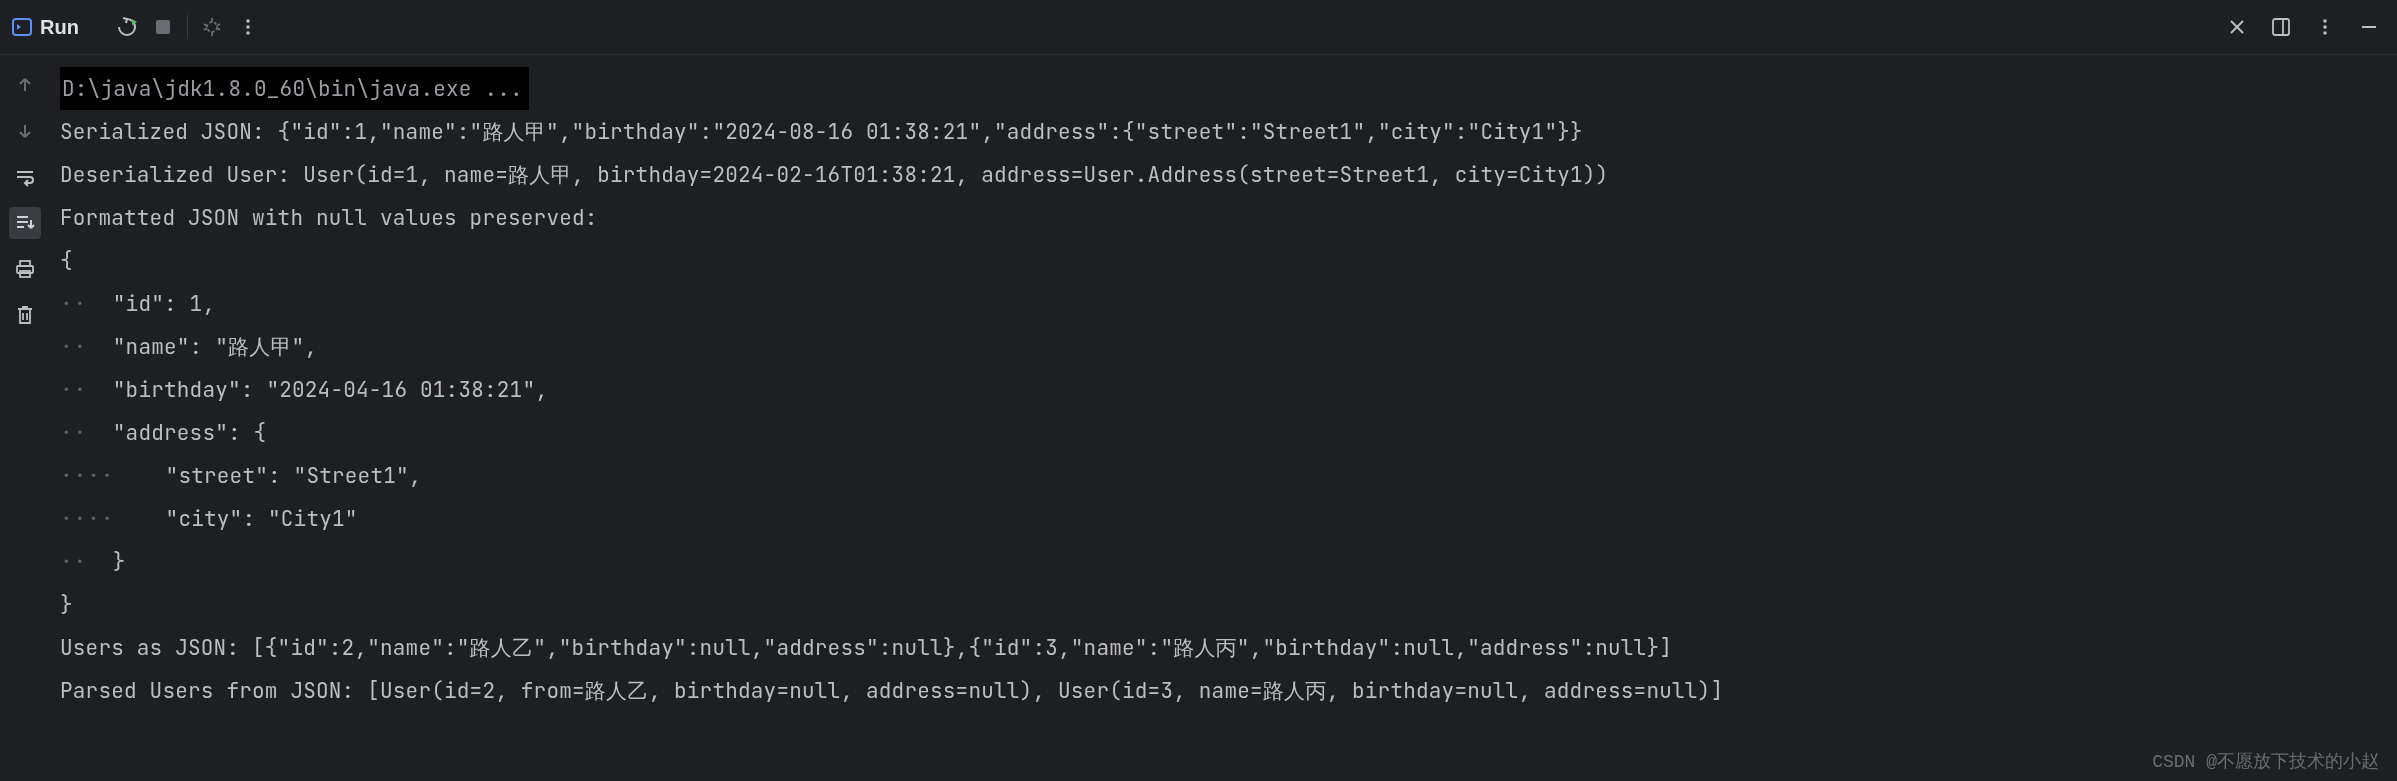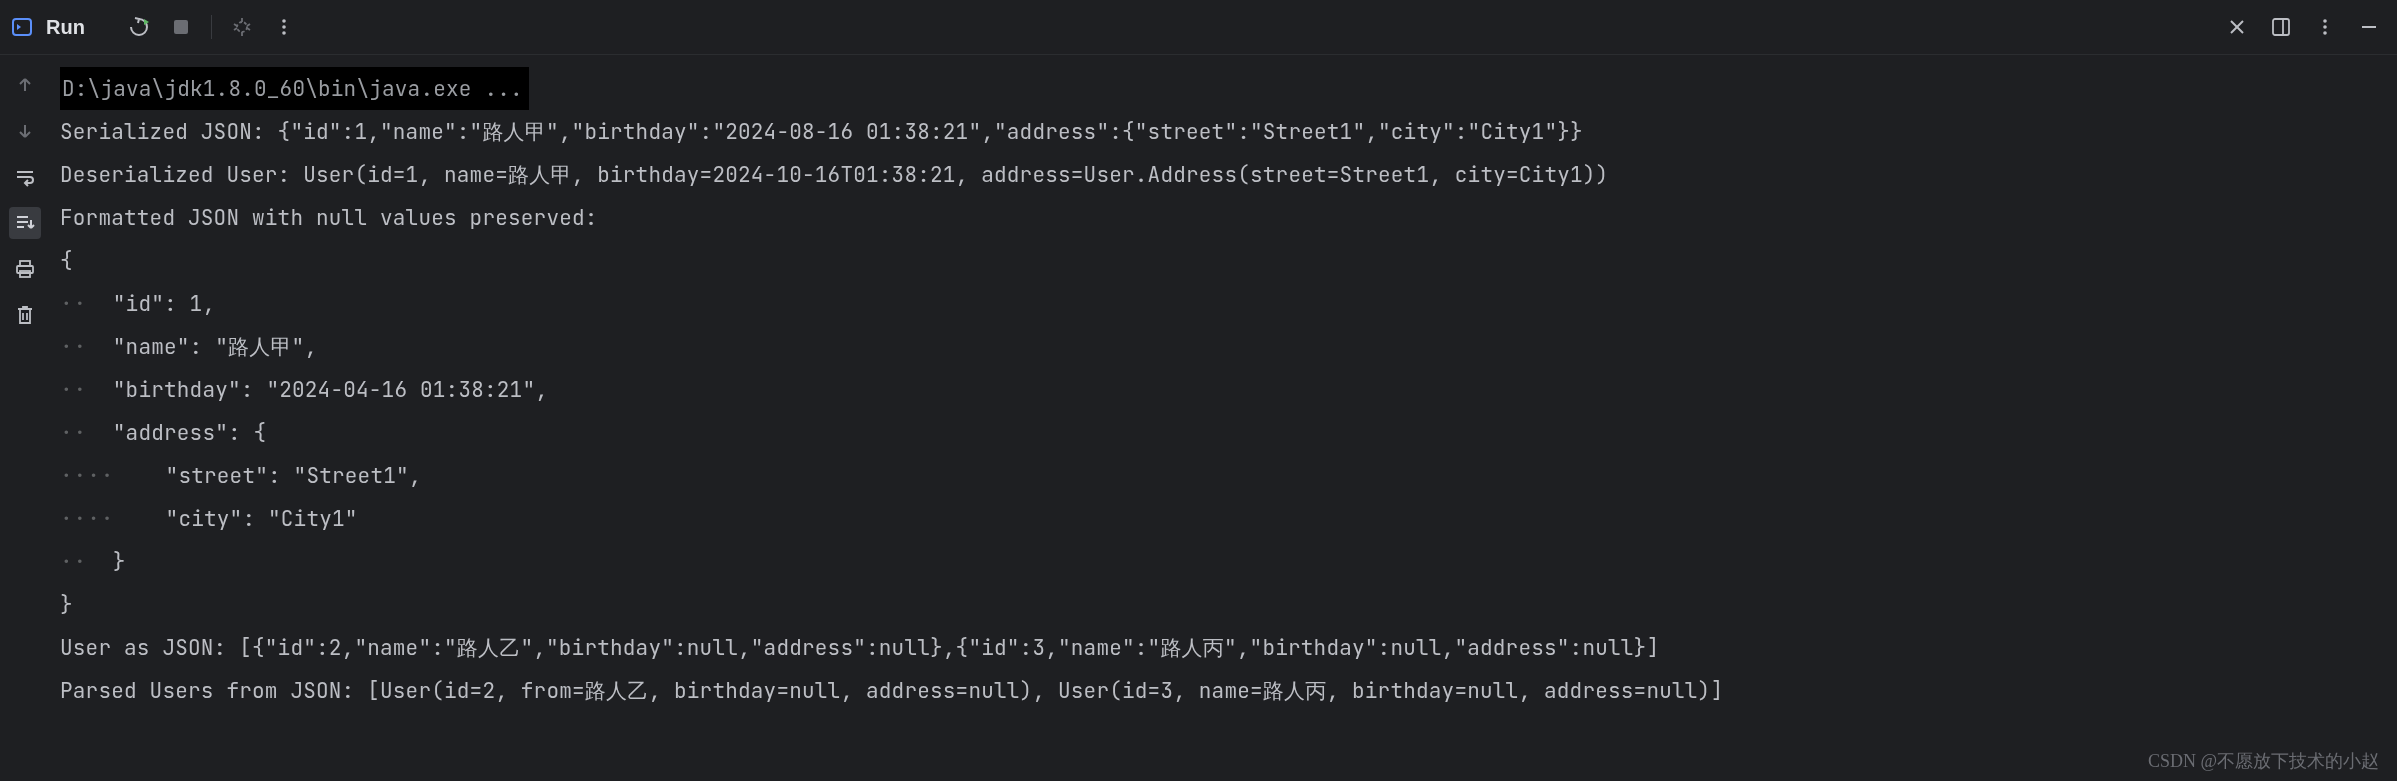--- a/index.html
+++ b/index.html
@@ -14,21 +14,20 @@
   .top-bar {
     height: 55px;
     display: flex;
     align-items: center;
     padding: 0 10px;
     border-bottom: 1px solid #2b2d30;
   }
   .top-left {
     display: flex;
     align-items: center;
-    gap: 6px;
   }
   .run-icon-box {
     width: 24px; height: 24px;
     display: flex; align-items: center; justify-content: center;
   }
   .run-label {
     color: #dfe1e5;
     font-size: 20px;
     font-weight: 600;
     margin-left: 6px;
@@ -90,21 +89,21 @@
   .dots {
     color: #5f6163;
     letter-spacing: 1px;
   }
   .watermark {
     position: absolute;
     bottom: 8px;
     right: 18px;
     color: #6b6d73;
     font-size: 18px;
-    font-family: Liberation Serif, serif;
+    font-family: Liberation Mono, monospace;
   }
   svg { display: block; }
 </style>
 </head>
 <body>
 
 <div class="top-bar">
   <div class="top-left">
     <span class="run-icon-box">
       <svg width="22" height="22" viewBox="0 0 22 22">
@@ -213,28 +212,28 @@
       <svg width="20" height="22" viewBox="0 0 20 22">
           <path d="M3 5 L17 5 M8 5 L8 3 L12 3 L12 5 M5 5 L5 19 L15 19 L15 5" fill="none" stroke="#bcbec4" stroke-width="1.8"></path>
           <line x1="8" y1="9" x2="8" y2="16" stroke="#bcbec4" stroke-width="1.8"></line>
           <line x1="12" y1="9" x2="12" y2="16" stroke="#bcbec4" stroke-width="1.8"></line>
         </svg>
     </div>
   </div>
 
   <div class="console"><span class="cmd-line">D:\java\jdk1.8.0_60\bin\java.exe ...</span>
 <span>Serialized JSON: {"id":1,"name":"路人甲","birthday":"2024-08-16 01:38:21","address":{"street":"Street1","city":"City1"}}</span>
-<span>Deserialized User: User(id=1, name=路人甲, birthday=2024-10-16T01:38:21, address=User.Address(street=Street1, city=City1))</span>
+<span>Deserialized User: User(id=1, name=路人甲, birthday=2024-02-16T01:38:21, address=User.Address(street=Street1, city=City1))</span>
 <span>Formatted JSON with null values preserved:</span>
 <span>{</span>
 <span class="dots">··</span><span>  "id": 1,</span>
 <span class="dots">··</span><span>  "name": "路人甲",</span>
 <span class="dots">··</span><span>  "birthday": "2024-04-16 01:38:21",</span>
 <span class="dots">··</span><span>  "address": {</span>
 <span class="dots">····</span><span>    "street": "Street1",</span>
 <span class="dots">····</span><span>    "city": "City1"</span>
 <span class="dots">··</span><span>  }</span>
 <span>}</span>
-<span>User as JSON: [{"id":2,"name":"路人乙","birthday":null,"address":null},{"id":3,"name":"路人丙","birthday":null,"address":null}]</span>
+<span>Users as JSON: [{"id":2,"name":"路人乙","birthday":null,"address":null},{"id":3,"name":"路人丙","birthday":null,"address":null}]</span>
 <span>Parsed Users from JSON: [User(id=2, from=路人乙, birthday=null, address=null), User(id=3, name=路人丙, birthday=null, address=null)]</span></div>
 </div>
 
 <div class="watermark">CSDN @不愿放下技术的小赵</div>
 
 </body></html>

